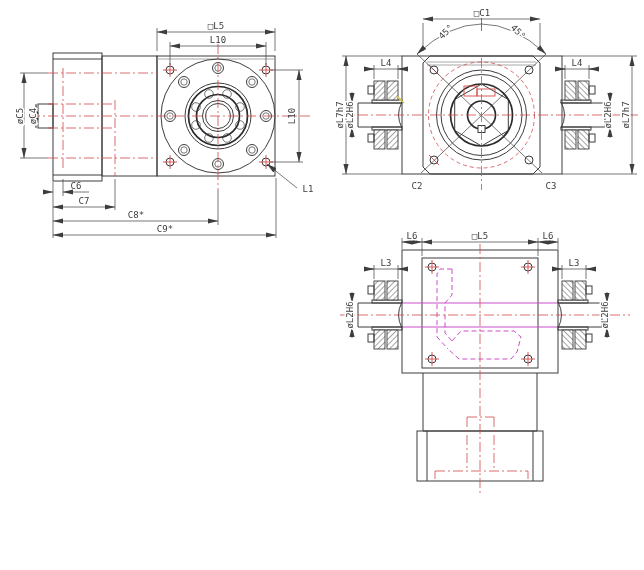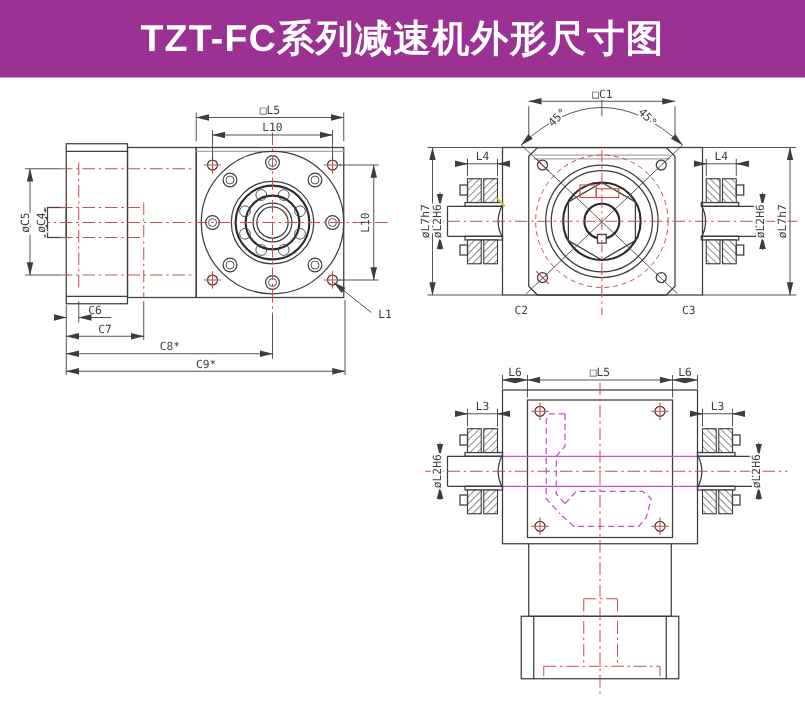--- a/index.html
+++ b/index.html
@@ -23,23 +23,20 @@
   .dm{stroke:#3d3d3d;stroke-width:.7;fill:none;marker-start:url(#ar);marker-end:url(#ar);}
   .dme{stroke:#3d3d3d;stroke-width:.7;fill:none;marker-end:url(#ar);}
   text{font:9px "DejaVu Sans Mono","DejaVu Sans",monospace;fill:#3d3d3d;}
   .mid{text-anchor:middle;}
   .halo{paint-order:stroke;stroke:#fff;stroke-width:3px;}
 </style>
 </head>
 <body>
 
 <div id="stage">
-  <div id="banner">
-    <span class="t">TZT-FC系列减速机外形尺寸图</span>
-  </div>
 
   <svg width="644" height="508" viewBox="0 62 644 508">
     <defs>
       <marker id="ar" markerUnits="userSpaceOnUse" markerWidth="11" markerHeight="8" refX="10.2" refY="4" orient="auto-start-reverse">
         <path d="M0,1.4 L10.5,4 L0,6.6 Z" fill="#3d3d3d"></path>
       </marker>
       <pattern id="hat" width="4" height="4" patternUnits="userSpaceOnUse" patternTransform="rotate(45)">
         <rect width="4" height="4" fill="#fff"></rect>
         <line x1="0" y1="0" x2="0" y2="4" stroke="#666" stroke-width="1.2"></line>
       </pattern>

